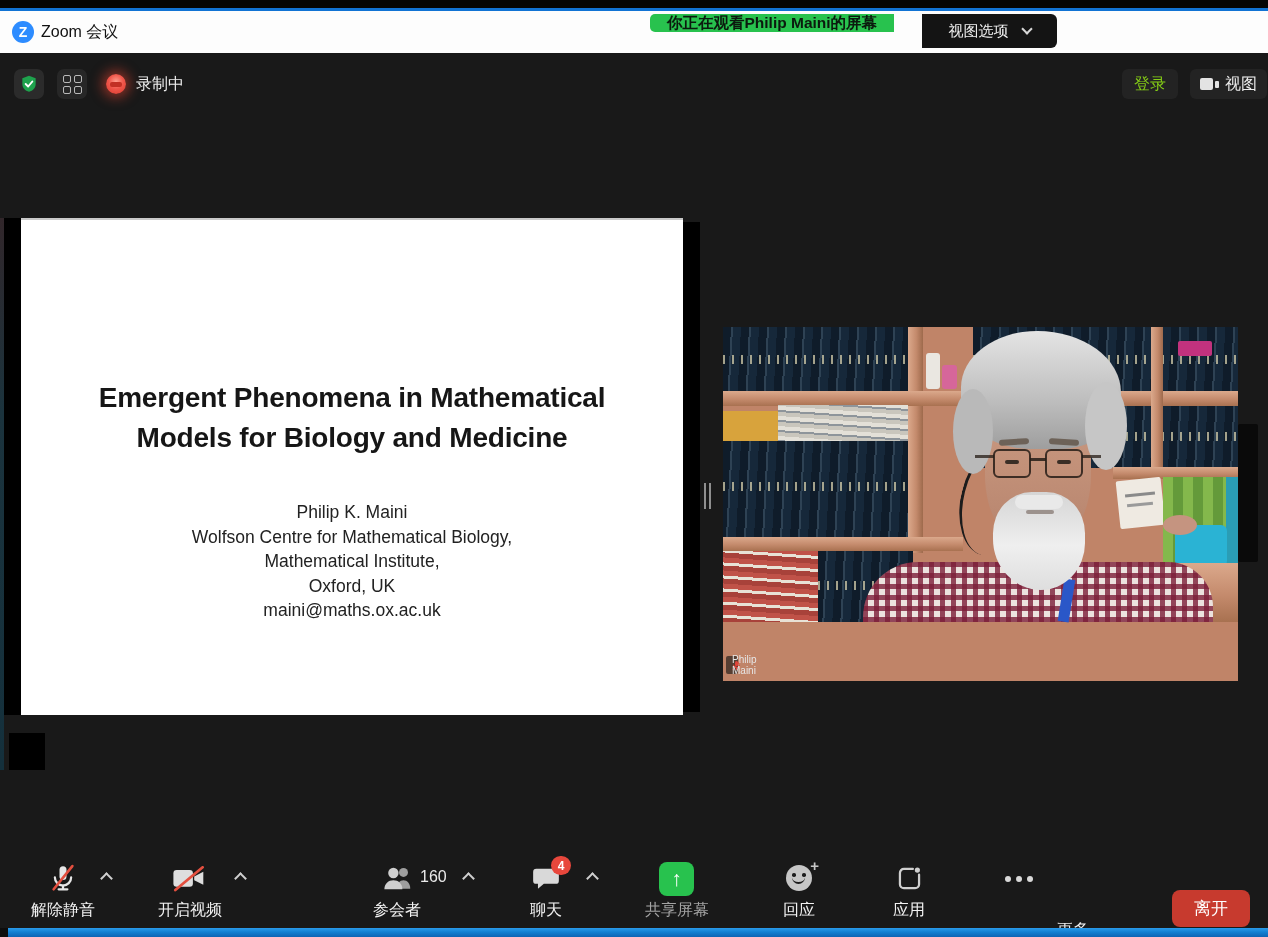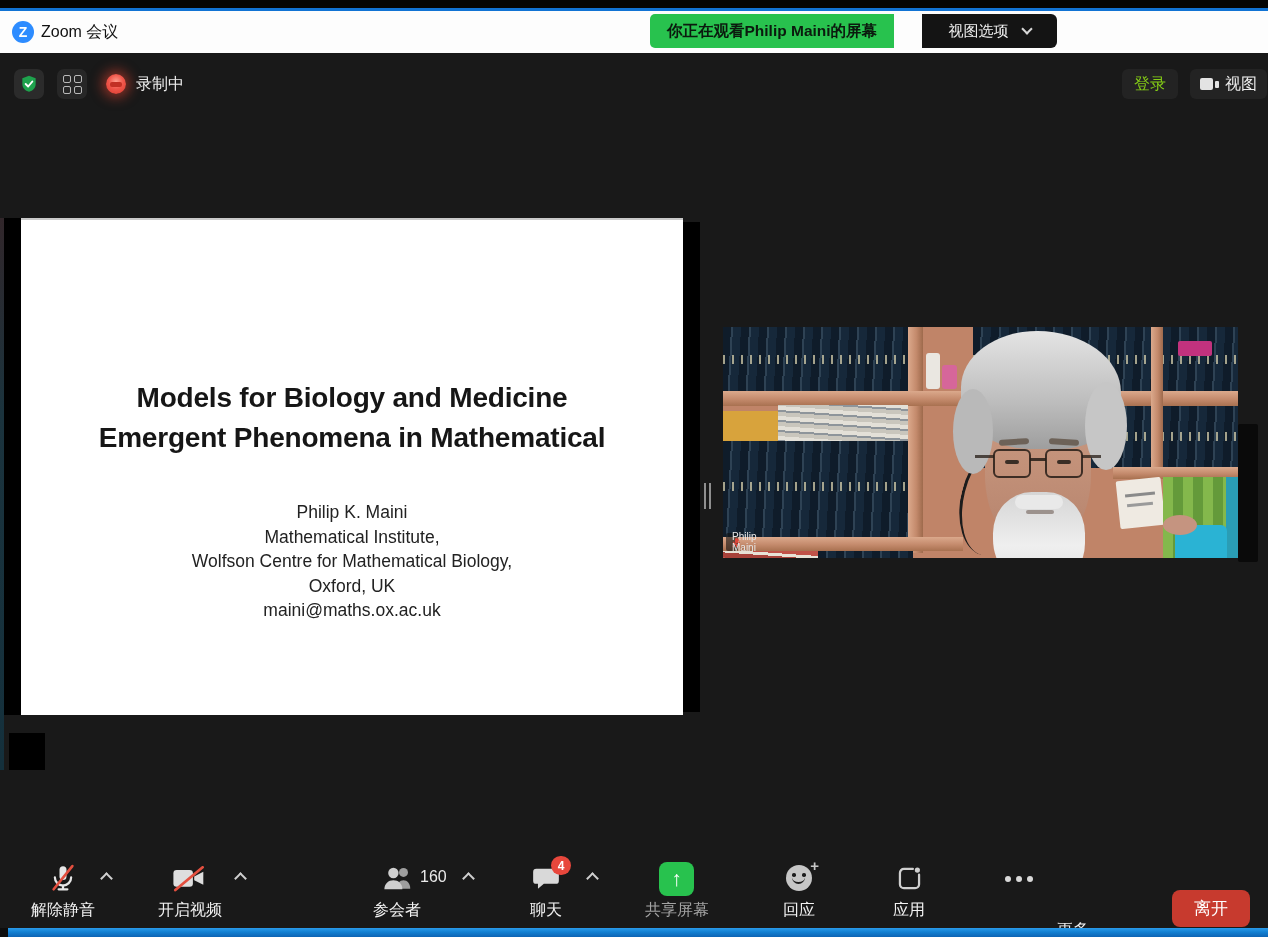--- a/index.html
+++ b/index.html
@@ -7,21 +7,21 @@
   body { font-family:"Liberation Sans","DejaVu Sans",sans-serif; }
   .screen { position:relative; width:1268px; height:937px; background:#191919; overflow:hidden; }
 
   
   .top-black { position:absolute; left:0; top:0; width:1268px; height:8px; background:#050505; }
   .blue-line { position:absolute; left:0; top:8px; width:1268px; height:3px; background:#1173d4; }
   .titlebar { position:absolute; left:0; top:11px; width:1268px; height:42px; background:#fdfdfd; }
   .zoom-logo { position:absolute; left:12px; top:10px; width:22px; height:22px; border-radius:50%;
     background:#2d8cff; color:#fff; font-weight:bold; font-size:14px; display:flex; align-items:center; justify-content:center; }
   .window-title { position:absolute; left:41px; top:11px; font-size:16px; color:#111; }
-  .watch-banner { position:absolute; left:650px; top:3px; height:34px; background:#28c24e; border-radius:5px 0 0 5px;
+  .watch-banner { position:absolute; left:650px; top:3px; height:18px; background:#28c24e; border-radius:5px 0 0 5px;
     display:flex; align-items:center; padding:0 17px; font-size:15.5px; font-weight:bold; color:#0b1a0e;text-align:center; }
   .view-options { position:absolute; left:922px; top:3px; height:34px; width:135px; background:#141414; border-radius:0 6px 6px 0;
     display:flex; align-items:center; justify-content:center; gap:14px; color:#f0f0f0; font-size:15px; cursor:default; }
   .chev-down { width:8px; height:8px; border-left:2px solid #d8d8d8; border-bottom:2px solid #d8d8d8; transform:rotate(-45deg); margin-top:-4px; }
 
   
   .sq-btn { position:absolute; width:30px; height:30px; top:69px; border-radius:7px; background:#2b2b2b;
     display:flex; align-items:center; justify-content:center; }
   .shield-btn { left:14px; }
   .grid-btn { left:57px; background:#272727; }
@@ -48,21 +48,21 @@
   .slide-black-right { position:absolute; left:683px; top:222px; width:17px; height:490px; background:#000; }
   .black-square { position:absolute; left:9px; top:733px; width:36px; height:37px; background:#000; }
   .divider-grip { position:absolute; left:704px; top:483px; width:10px; height:26px; display:flex; gap:3px; cursor:col-resize; }
   .divider-grip i { display:block; width:2px; height:26px; background:#8f8f8f; }
   .slide-title { position:absolute; left:0; top:158px; width:100%; text-align:center; font-weight:bold;
     font-size:28px; line-height:40px; color:#161616; letter-spacing:-.2px; }
   .slide-author { position:absolute; left:0; top:280px; width:100%; text-align:center;
     font-size:17.5px; line-height:24.5px; color:#222; }
 
   
-  .video { position:absolute; left:723px; top:327px; width:515px; height:231px; overflow:hidden; background:#c08468; }
+  .video { position:absolute; left:723px; top:327px; width:515px; height:354px; overflow:hidden; background:#c08468; }
   .video * { position:absolute; }
   .wood { background:linear-gradient(180deg,#dba98c 0%,#c48a6c 55%,#a87150 100%); }
   .woodv { background:linear-gradient(90deg,#dba98c 0%,#c48a6c 55%,#9e6a4c 100%); }
   .books-v { background:repeating-linear-gradient(93deg,#0f1c2a 0 8px,#2e4254 8px 10px,#16283a 10px 18px); }
   .books-v .labels { left:0; right:0; top:42%; height:9px; opacity:.75;
     background:repeating-linear-gradient(93deg,#d6cfac 0 2px,transparent 2px 9px); }
   .books-h { background:repeating-linear-gradient(184deg,#e3e0d8 0 4px,#8e959b 4px 6px,#c9c6bd 6px 10px); }
   .books-r { background:repeating-linear-gradient(184deg,#c05248 0 5px,#e8e2d6 5px 8px,#a8423a 8px 13px); }
   .shirt { background-color:#ece2de;
     background-image:repeating-linear-gradient(0deg,rgba(124,30,56,.8) 0 5px,transparent 5px 11px),
@@ -134,27 +134,27 @@
         <i></i>
         <em></em>
       </span>
     <span>视图</span>
   </div>
 
   <div class="left-sliver"></div>
   <div class="slide-black-left"></div>
   <div class="slide">
     <div class="slide-title">
+      <div>Emergent Phenomena in Mathematical</div>
       <div>Models for Biology and Medicine</div>
-      <div>Emergent Phenomena in Mathematical</div>
     </div>
     <div class="slide-author">
       <div>Philip K. Maini</div>
+      <div>Wolfson Centre for Mathematical Biology,</div>
       <div>Mathematical Institute,</div>
-      <div>Wolfson Centre for Mathematical Biology,</div>
       <div>Oxford, UK</div>
       <div>maini@maths.ox.ac.uk</div>
     </div>
   </div>
   <div class="slide-black-right"></div>
   <div class="black-square"></div>
   <div class="divider-grip">
       <i></i>
       <i></i>
     </div>

